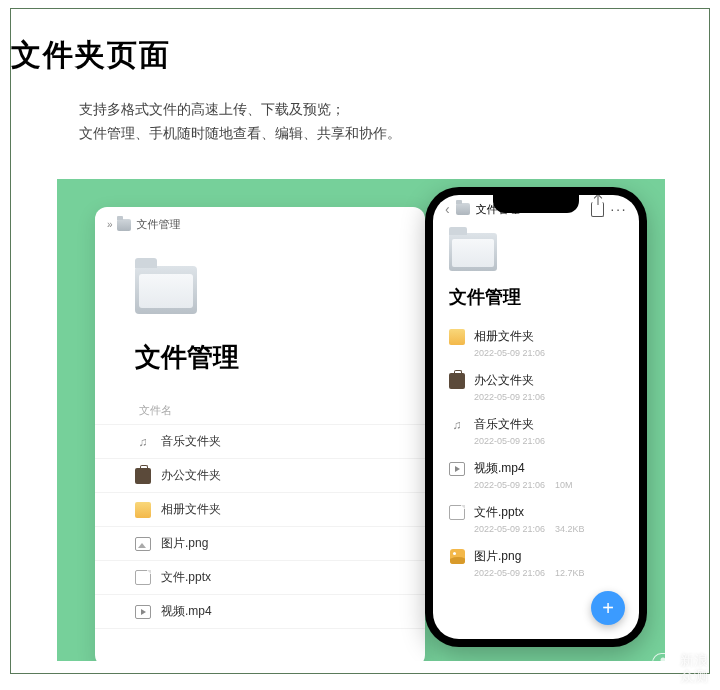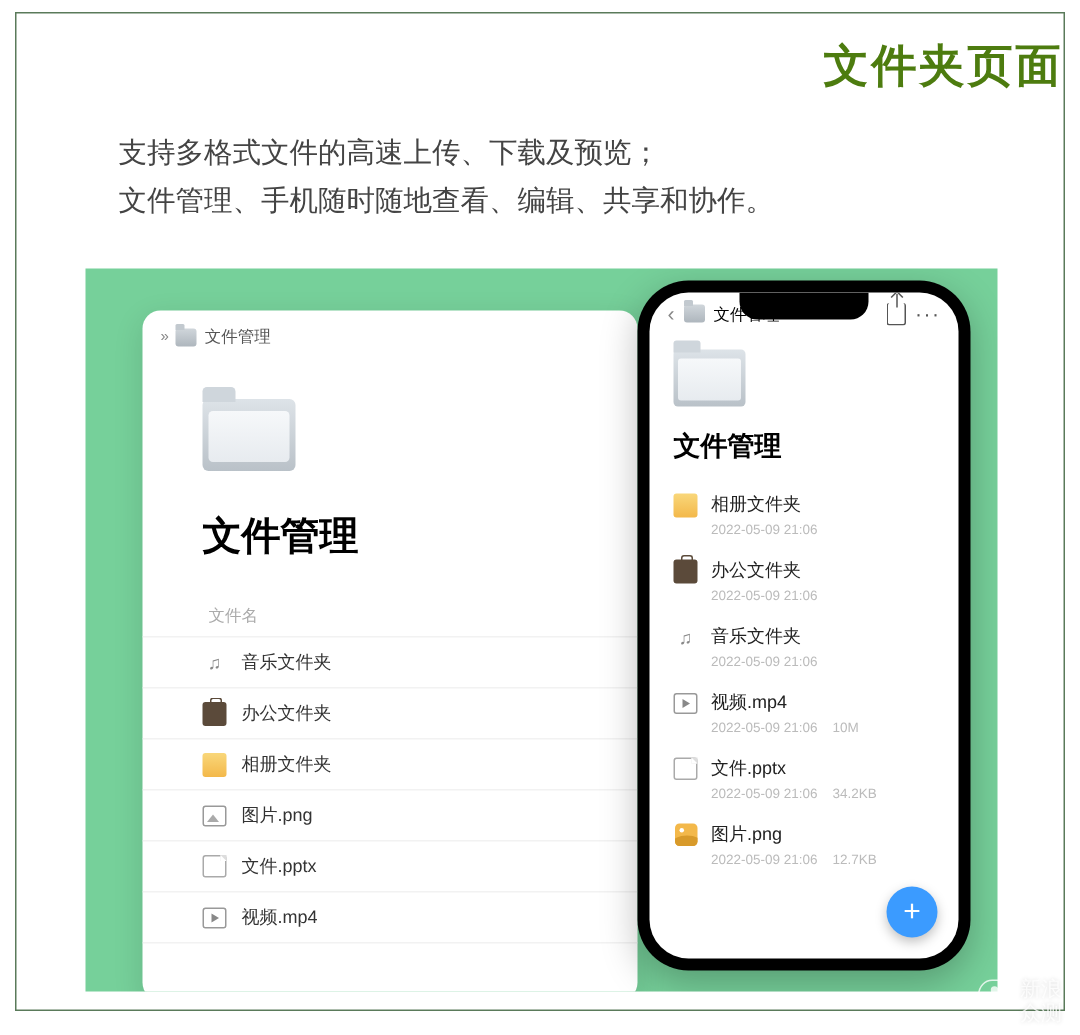--- a/index.html
+++ b/index.html
@@ -8,30 +8,30 @@
     font-family: -apple-system, "PingFang SC", "Microsoft YaHei", sans-serif;
     background: #fff;
     position: relative;
   }
   .outer {
     position: absolute; left: 10px; top: 8px; right: 10px; bottom: 16px;
     border: 1px solid #5a7a5a;
     background: #fff;
   }
   .heading {
-    text-align: right;
+    text-align: left;
     font-size: 30px;
-    margin-top: 15px;
+    margin-top: 26px;
     font-family: "Kaiti SC", "STKaiti", "KaiTi", cursive;
     letter-spacing: 2px;
-    color: #4d7c0f;
+    color: #000000;
   }
   .subtext {
     margin: 22px 48px 0 68px;
-    font-size: 19px;
+    font-size: 14px;
     line-height: 1.7;
     font-family: "Kaiti SC", "STKaiti", "KaiTi", cursive;
     color: #444;
   }
   .stage {
     position: absolute;
     left: 46px; right: 44px; top: 170px; bottom: 12px;
     background: #76D09A;
     overflow: hidden;
   }

